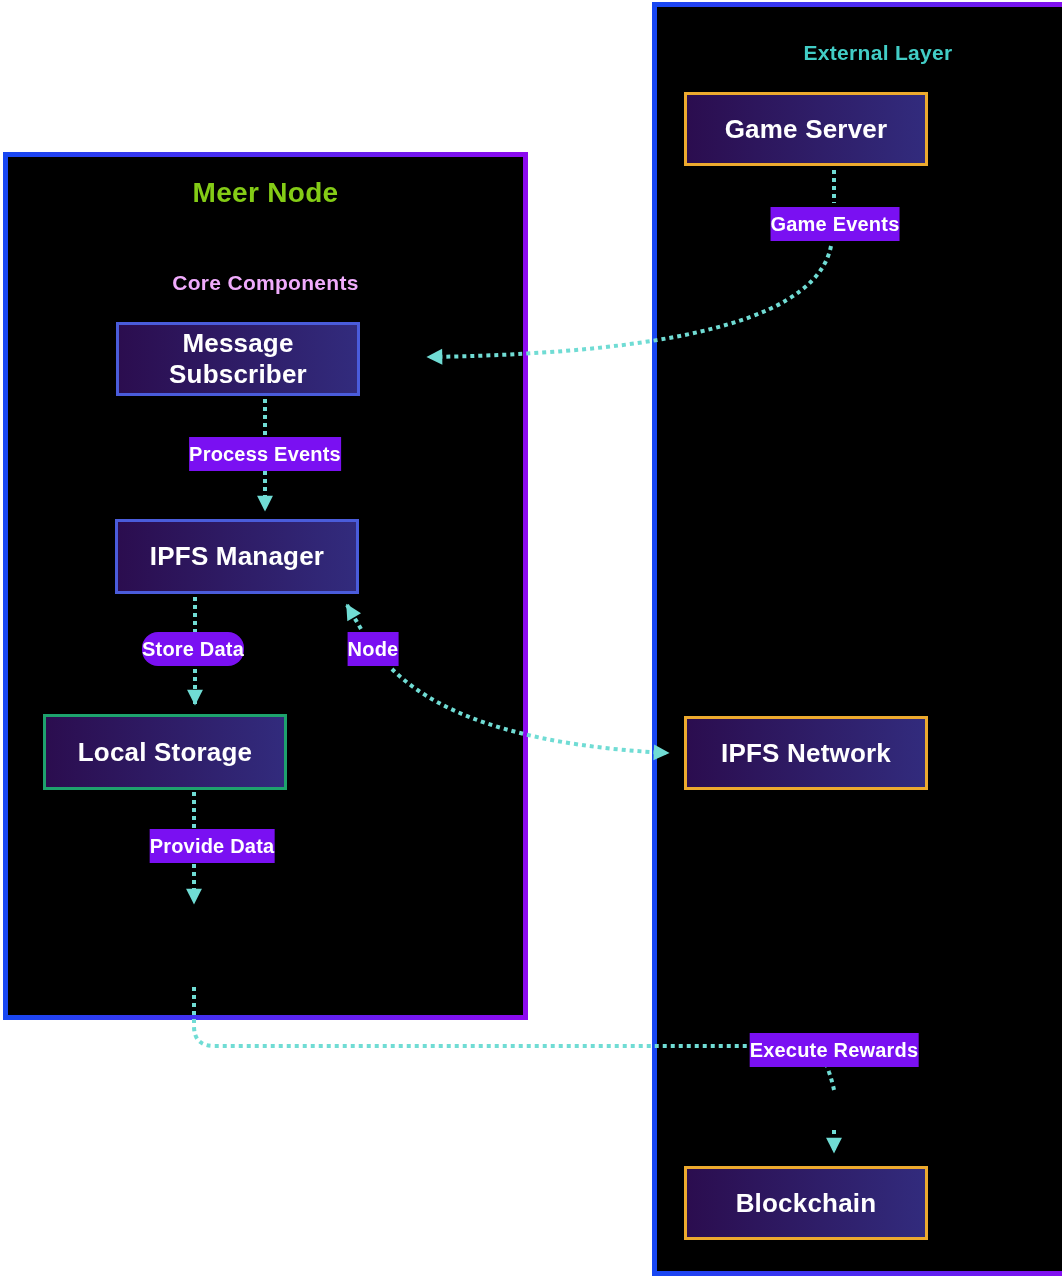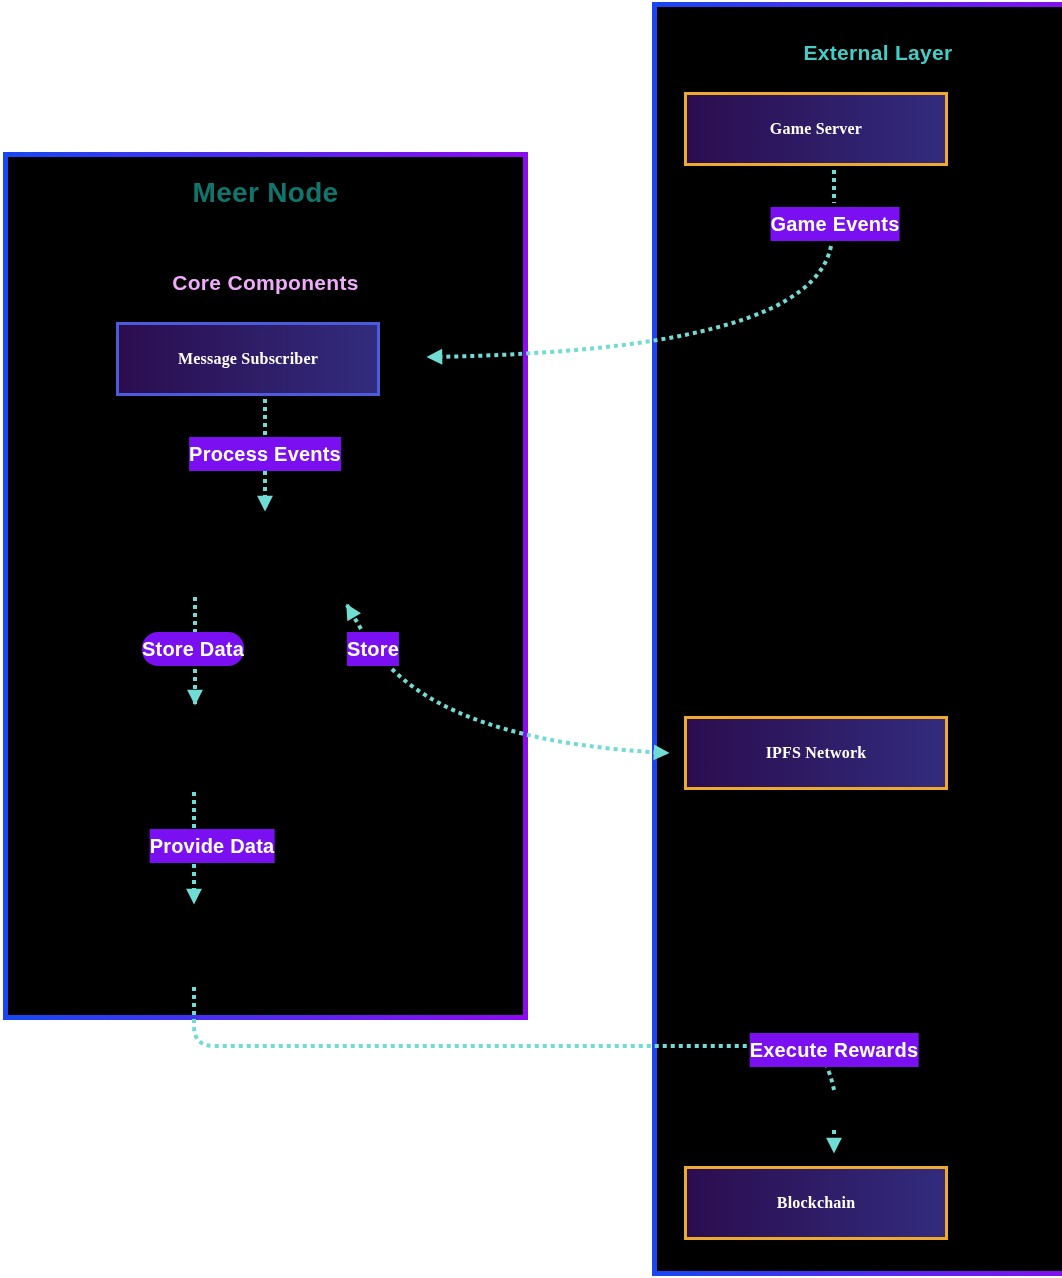--- a/index.html
+++ b/index.html
@@ -16,38 +16,38 @@
     background:#000000;
     border:5px solid transparent;
     border-image:linear-gradient(90deg,#1847f2,#8d0af0) 1;
     box-sizing:border-box;
     z-index:1;
   }
   #meer-node{left:3px;top:152px;width:525px;height:868px;}
   #external-layer{left:608px;top:2px;width:452px;height:1274px;margin-left:44px;}
   .container-title{
     position:absolute;left:0;width:100%;
-    text-align:center;color:#0f766e;
+    text-align:center;color:#84cc16;
     font-weight:bold;font-size:28px;letter-spacing:.3px;
   }
   #meer-node-title{top:20px;}
   #external-layer-title{top:34px;font-size:21px;color:#42cdc6;}
   .section-title{
     position:absolute;left:0;width:100%;
     text-align:center;color:#f0abfc;
     font-weight:bold;font-size:21px;letter-spacing:.3px;
     top:114px;
   }
   
   .node{
-    position:absolute;width:264px;height:74px;
+    position:absolute;width:244px;height:74px;
     display:flex;align-items:center;justify-content:center;
     background:linear-gradient(90deg,#2b0d4f 0%,#322b7d 100%);
-    color:#ffffff;font-weight:bold;font-size:16px;letter-spacing:.2px;
-    box-sizing:border-box;z-index:3;text-align:center;font-family:Liberation Serif, serif;
+    color:#ffffff;font-weight:bold;font-size:26px;letter-spacing:.2px;
+    box-sizing:border-box;z-index:3;text-align:center;
   }
   .border-blue{border:3px solid #4a5cdb;}
   .border-green{border:3px solid #1ea26d;}
   .border-gold{border:3px solid #edaa2e;}
   #node-message-subscriber{left:116px;top:322px;}
   #node-ipfs-manager{left:115px;top:519px;height:75px;}
   #node-local-storage{left:43px;top:714px;height:76px;}
   #node-reward-processor{left:44px;top:908px;}
   #node-game-server{left:684px;top:92px;}
   #node-ipfs-network{left:684px;top:716px;}
@@ -99,24 +99,26 @@
     <path class="edge-path" d="M 265 399 L 265 510" marker-end="url(#arrowhead)"></path>
     <path class="edge-path" d="M 195 597 L 195 704" marker-end="url(#arrowhead)"></path>
     <path class="edge-path" d="M 361 629 L 347 605" marker-end="url(#arrowhead)"></path>
     <path class="edge-path" d="M 392 669 C 445 722, 545 747, 668 753" marker-end="url(#arrowhead)"></path>
     <path class="edge-path" d="M 194 792 L 194 903" marker-end="url(#arrowhead)"></path>
     <path class="edge-path" d="M 194 987 L 194 1026 Q 194 1046 214 1046 L 780 1046 Q 822 1046 829 1072 C 832 1081, 833 1085, 834 1090"></path>
     <path class="edge-path" d="M 834 1130 L 834 1152" marker-end="url(#arrowhead)"></path>
   </svg>
 
   <div class="node border-blue" id="node-message-subscriber">Message Subscriber</div>
+  <div class="node border-blue" id="node-ipfs-manager">IPFS Manager</div>
+  <div class="node border-green" id="node-local-storage">Local Storage</div>
   <div class="node border-gold" id="node-game-server">Game Server</div>
   <div class="node border-gold" id="node-ipfs-network">IPFS Network</div>
   <div class="node border-gold" id="node-blockchain">Blockchain</div>
 
   <div class="edge-label" id="lbl-game-events">Game Events</div>
   <div class="edge-label" id="lbl-process-events">Process Events</div>
   <div class="edge-label" id="lbl-store-data">Store Data</div>
-  <div class="edge-label" id="lbl-sync">Store</div>
+  <div class="edge-label" id="lbl-sync">Node</div>
   <div class="edge-label" id="lbl-provide-data">Provide Data</div>
   <div class="edge-label" id="lbl-execute-rewards">Execute Rewards</div>
 
 </div>
 
 </body></html>

